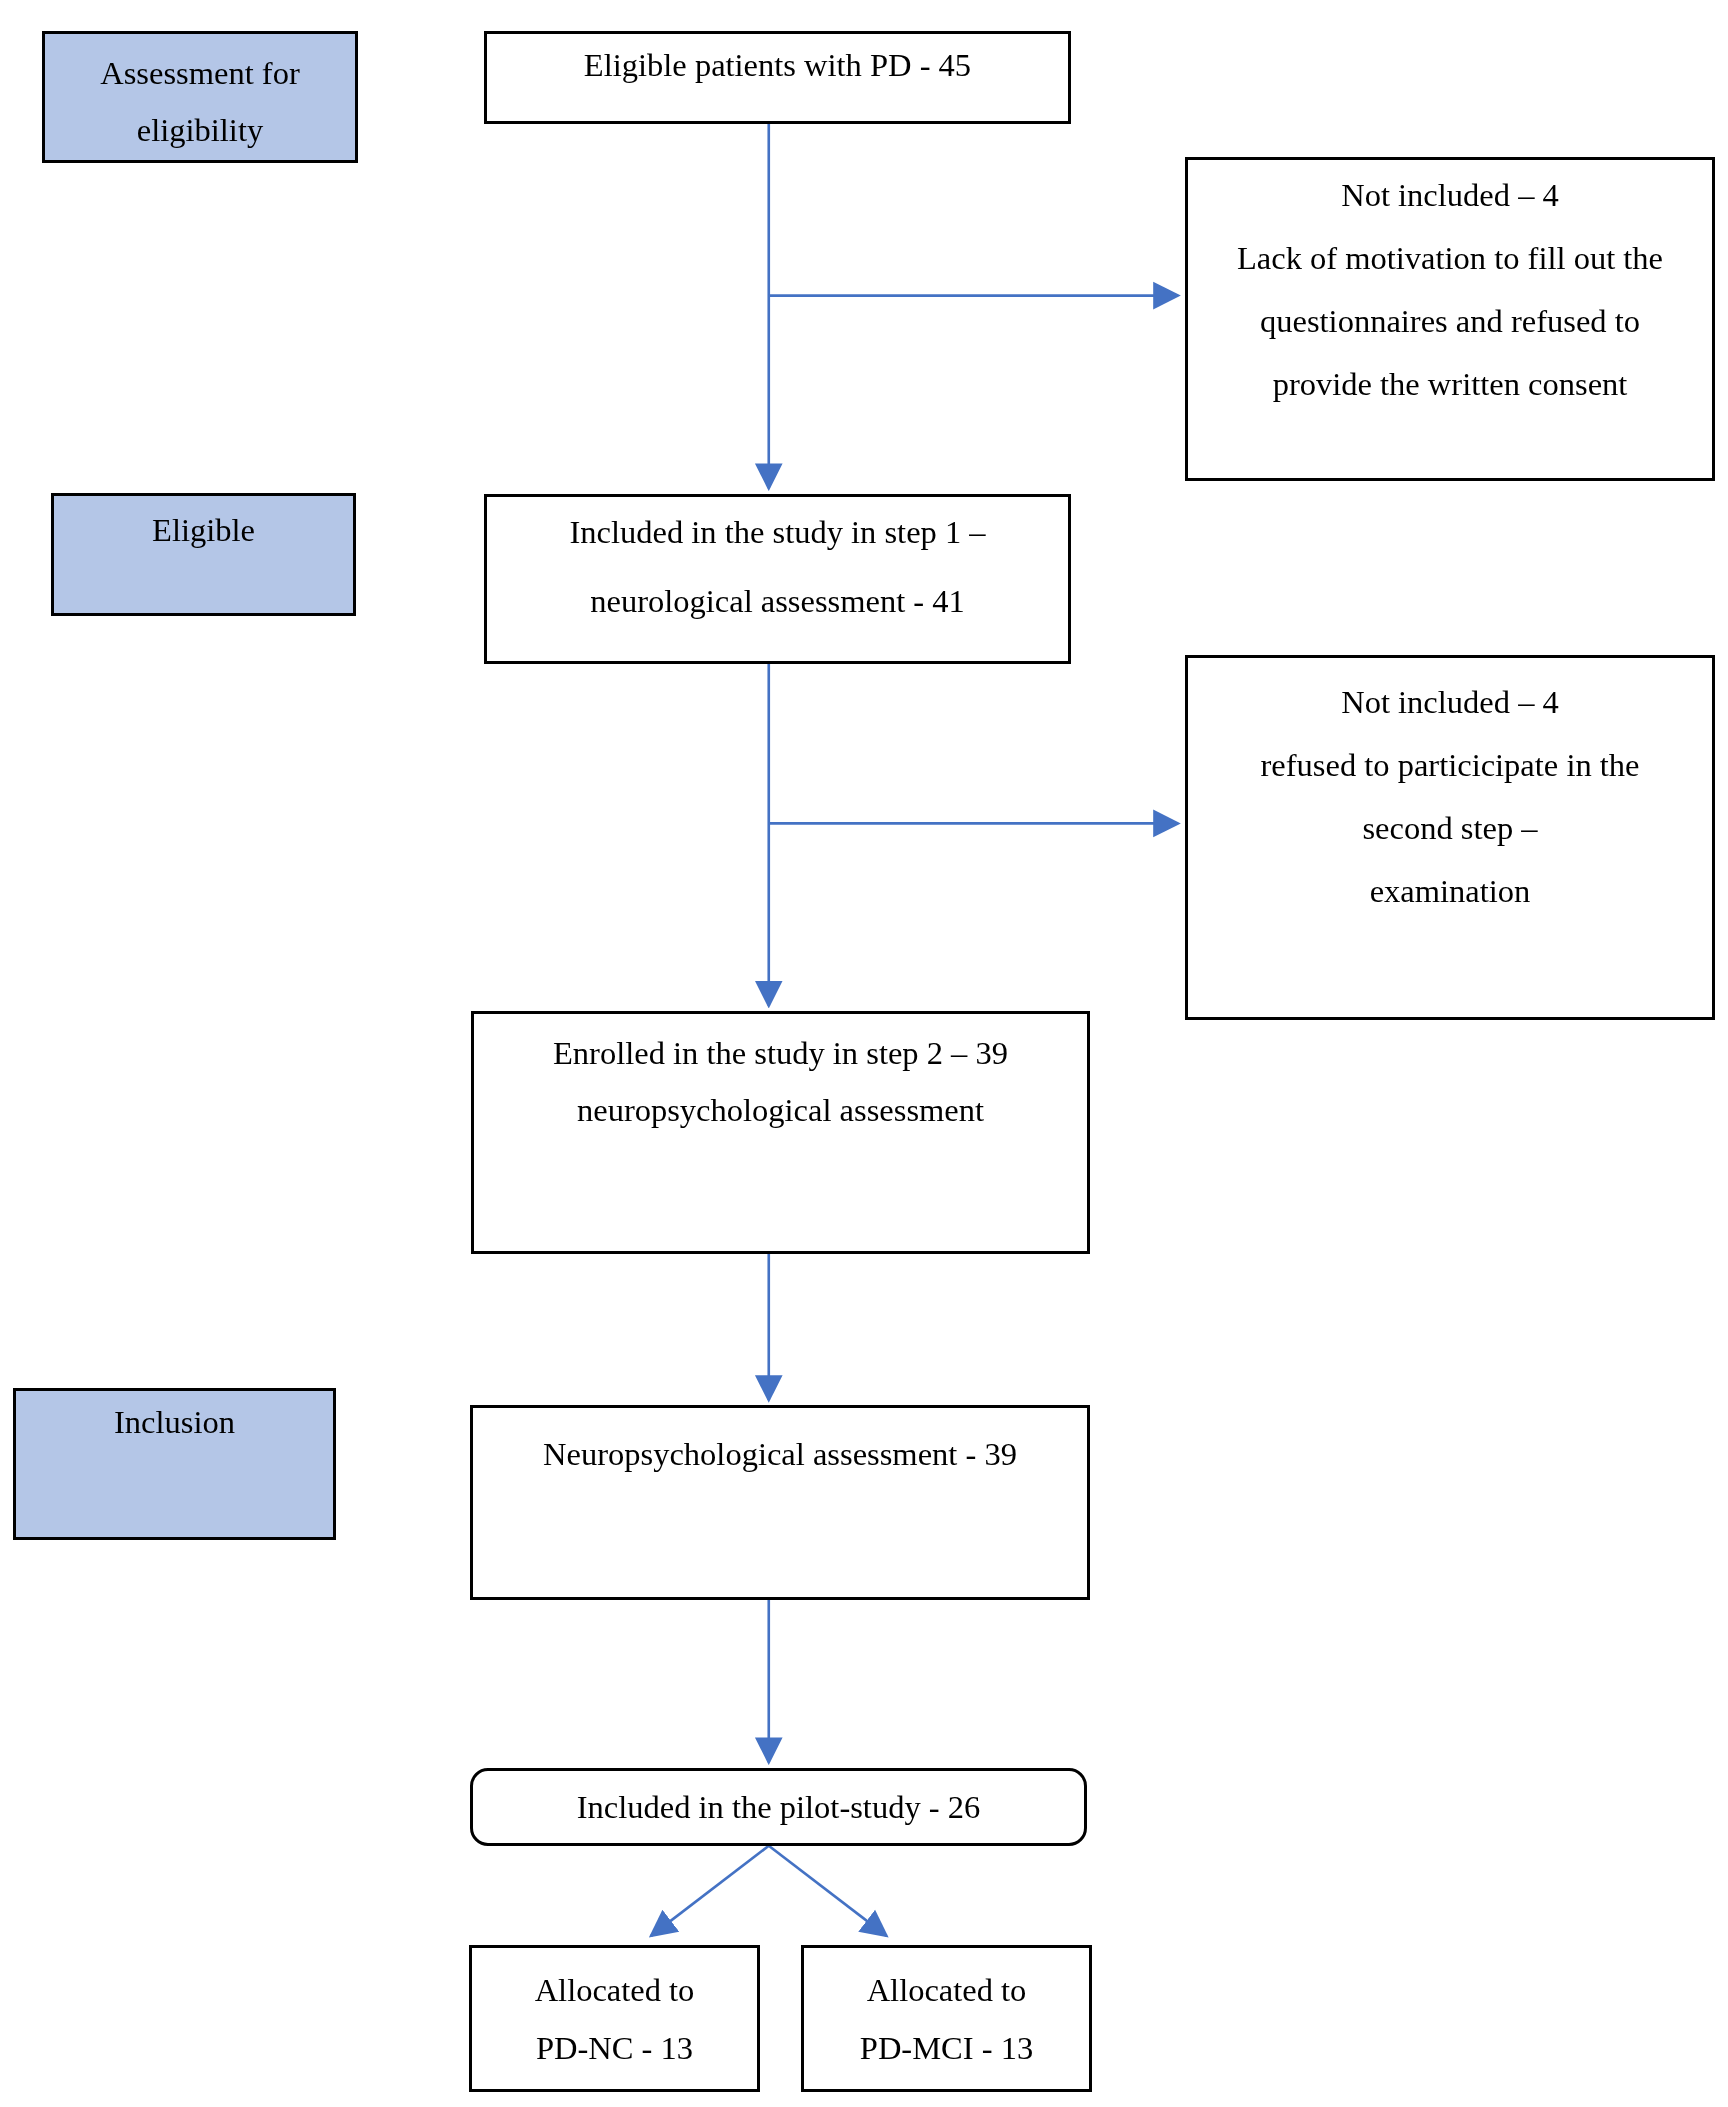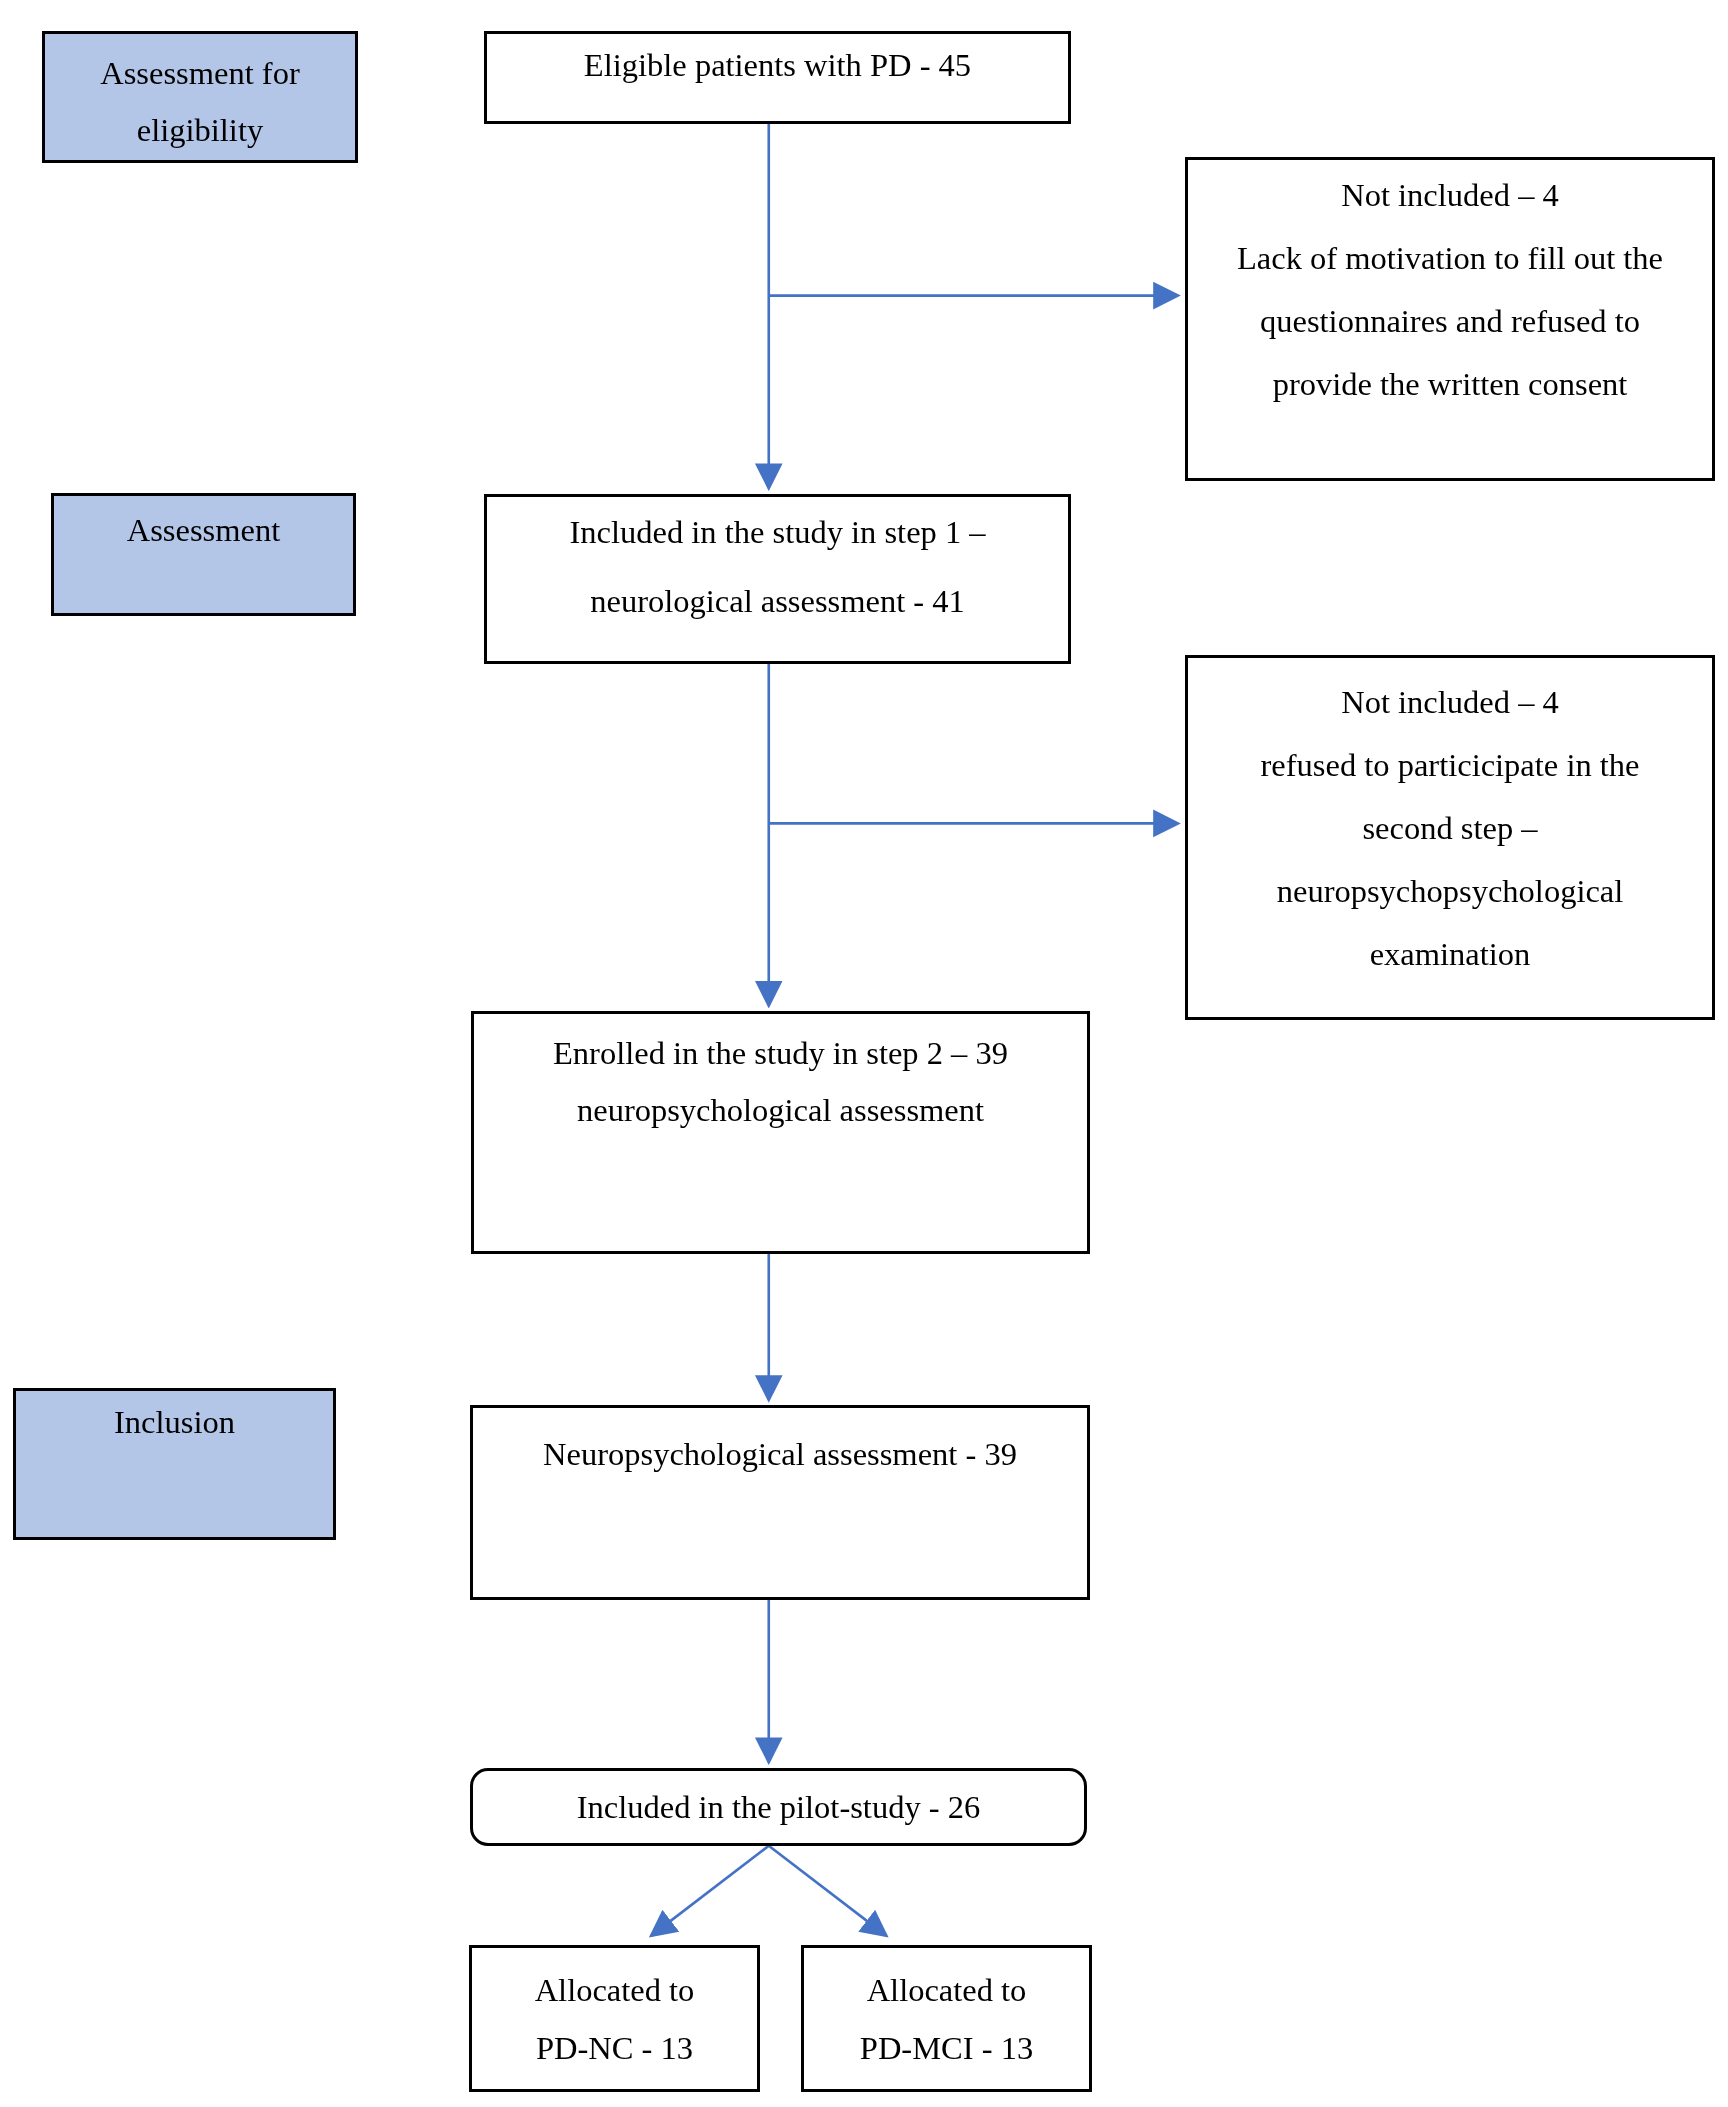--- a/index.html
+++ b/index.html
@@ -80,21 +80,21 @@
     <path class="connector" d="M1750,3643 L1750,4013" marker-end="url(#arrowhead)"></path>
     <path class="connector" d="M1750,4203 L1482,4408" marker-end="url(#arrowhead)"></path>
     <path class="connector" d="M1750,4203 L2018,4408" marker-end="url(#arrowhead)"></path>
   </svg>
 
   <div class="box stage" id="box-assessment">
     <div class="line">Assessment for</div>
     <div class="line">eligibility</div>
   </div>
   <div class="box stage" id="box-attrition">
-    <div class="line">Assessment</div>
+    <div class="line">Eligible</div>
   </div>
   <div class="box stage" id="box-inclusion">
     <div class="line">Inclusion</div>
   </div>
 
   <div class="box" id="box-eligible">
     <div class="line">Eligible patients with PD - 45</div>
   </div>
 
   <div class="box" id="box-step1">
@@ -129,18 +129,17 @@
     <div class="line">Not included – 4</div>
     <div class="line">Lack of motivation to fill out the</div>
     <div class="line">questionnaires and refused to</div>
     <div class="line">provide the written consent</div>
   </div>
 
   <div class="box" id="box-notinc2">
     <div class="line">Not included – 4</div>
     <div class="line">refused to particicipate in the</div>
     <div class="line">second step –</div>
-    <div class="line">neuropsychopsychological</div>
     <div class="line">examination</div>
   </div>
 
 </div>
 
 
 </body></html>

